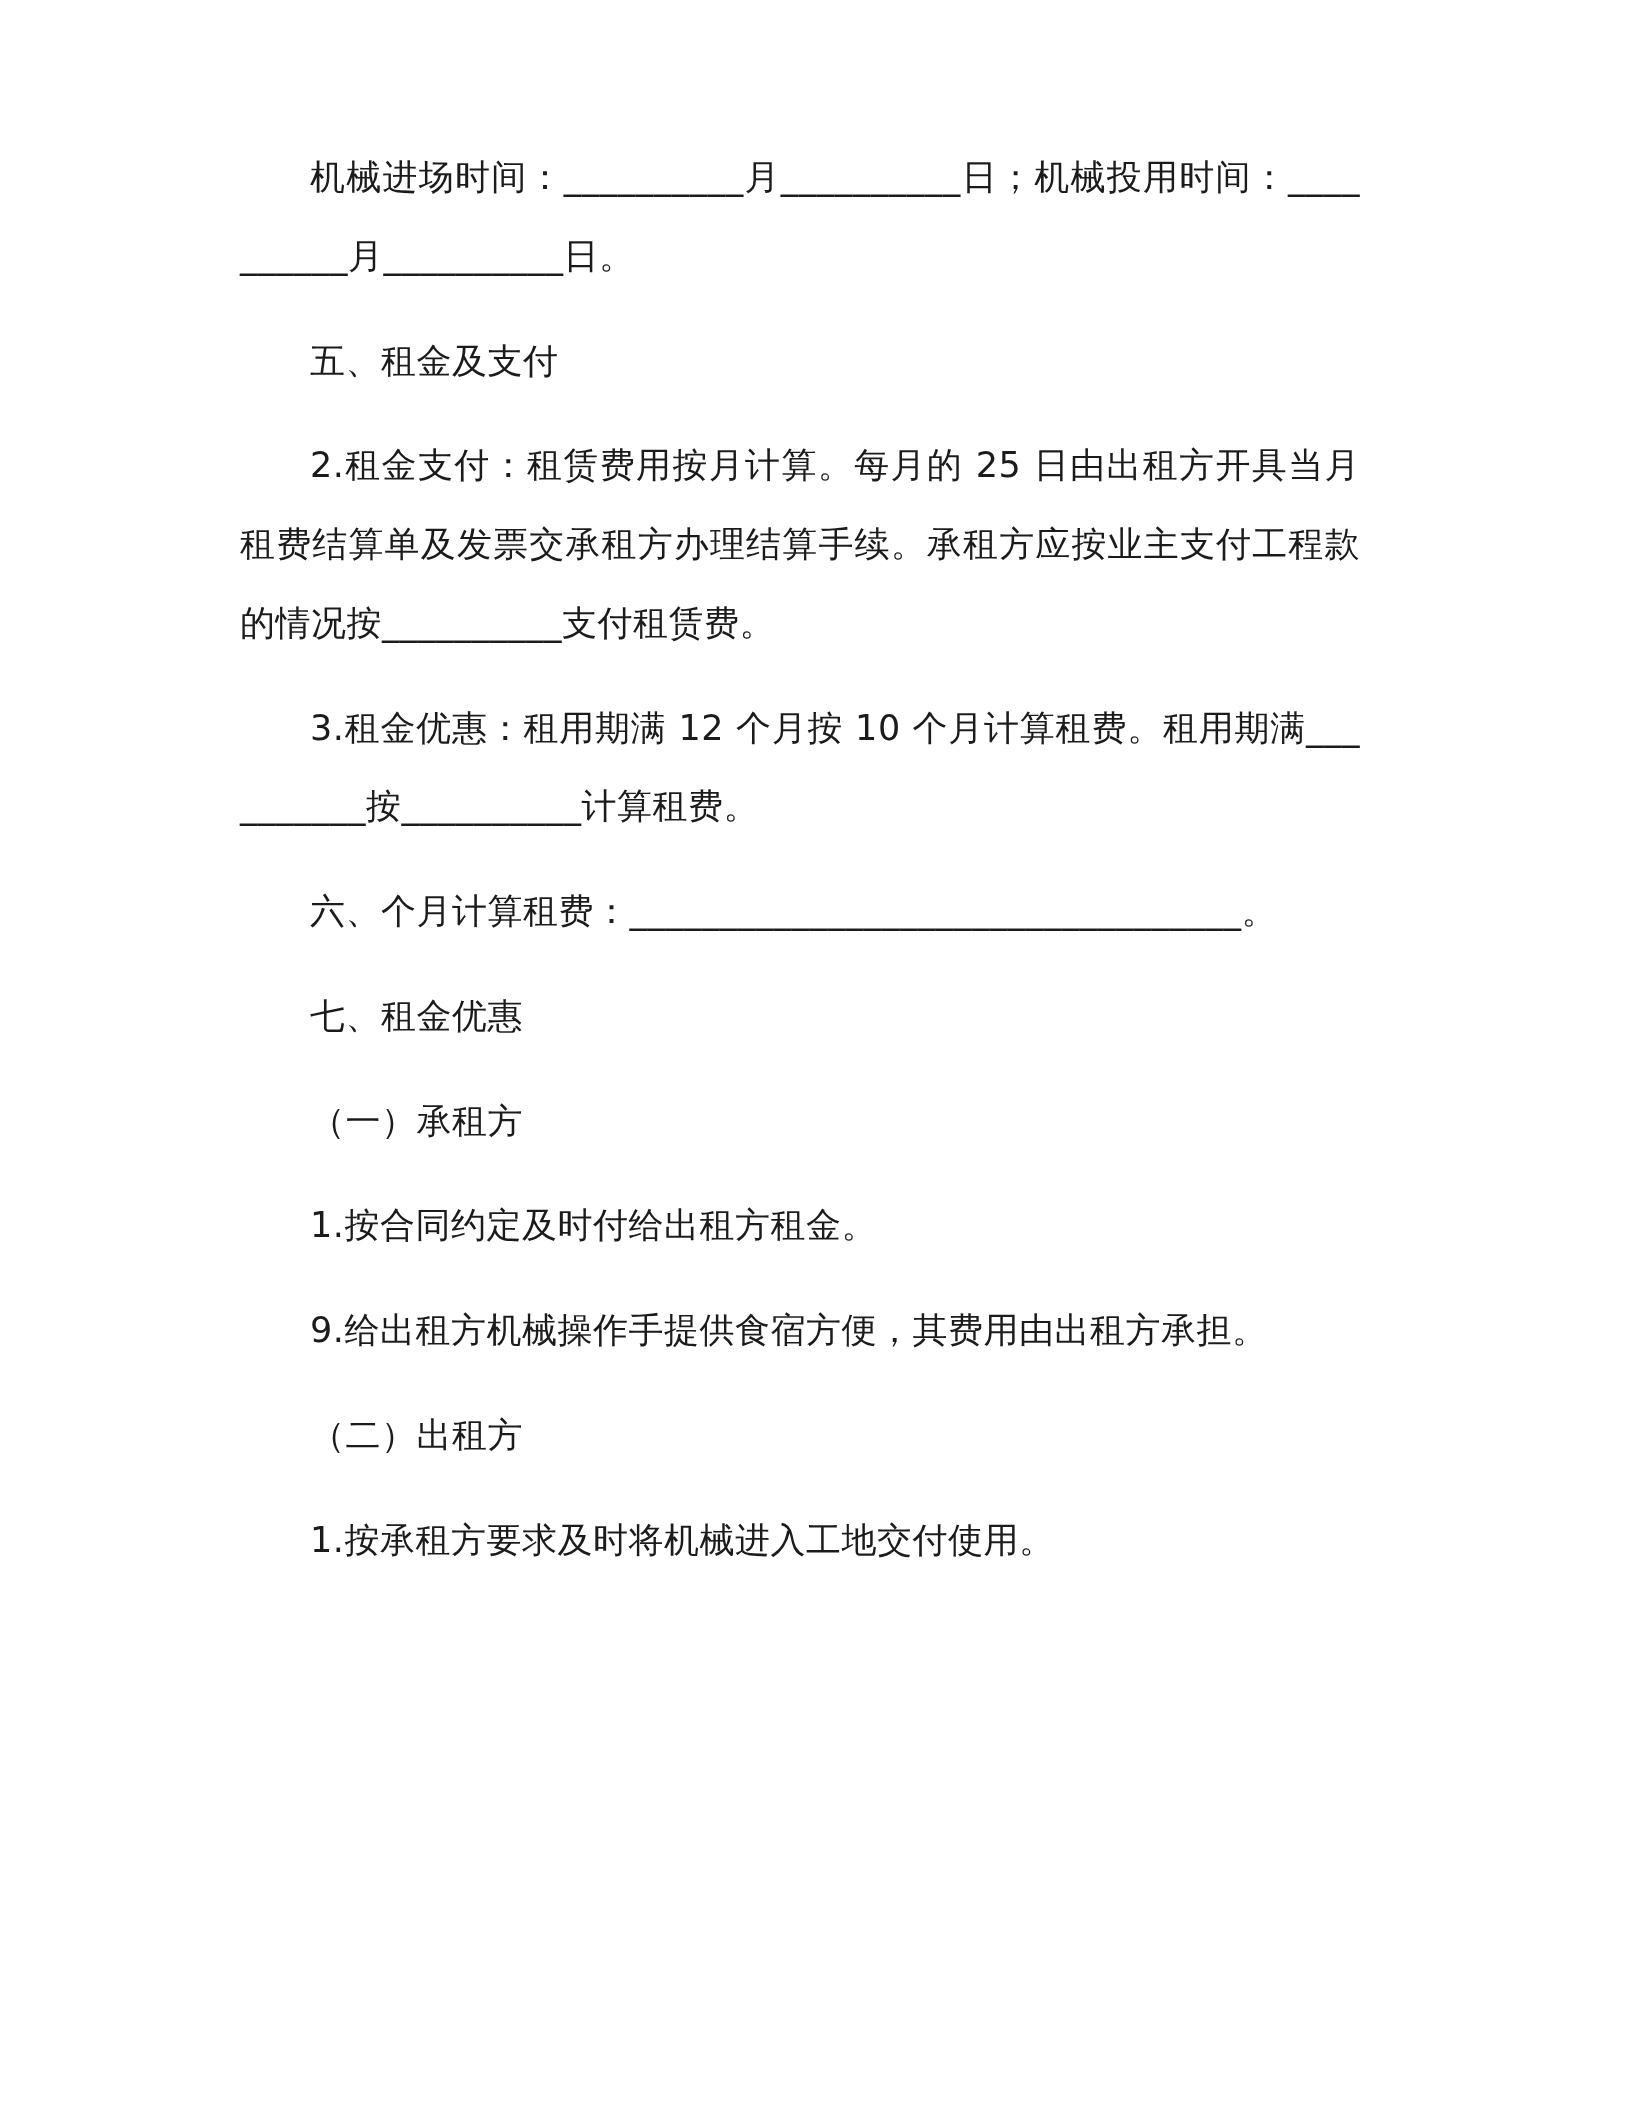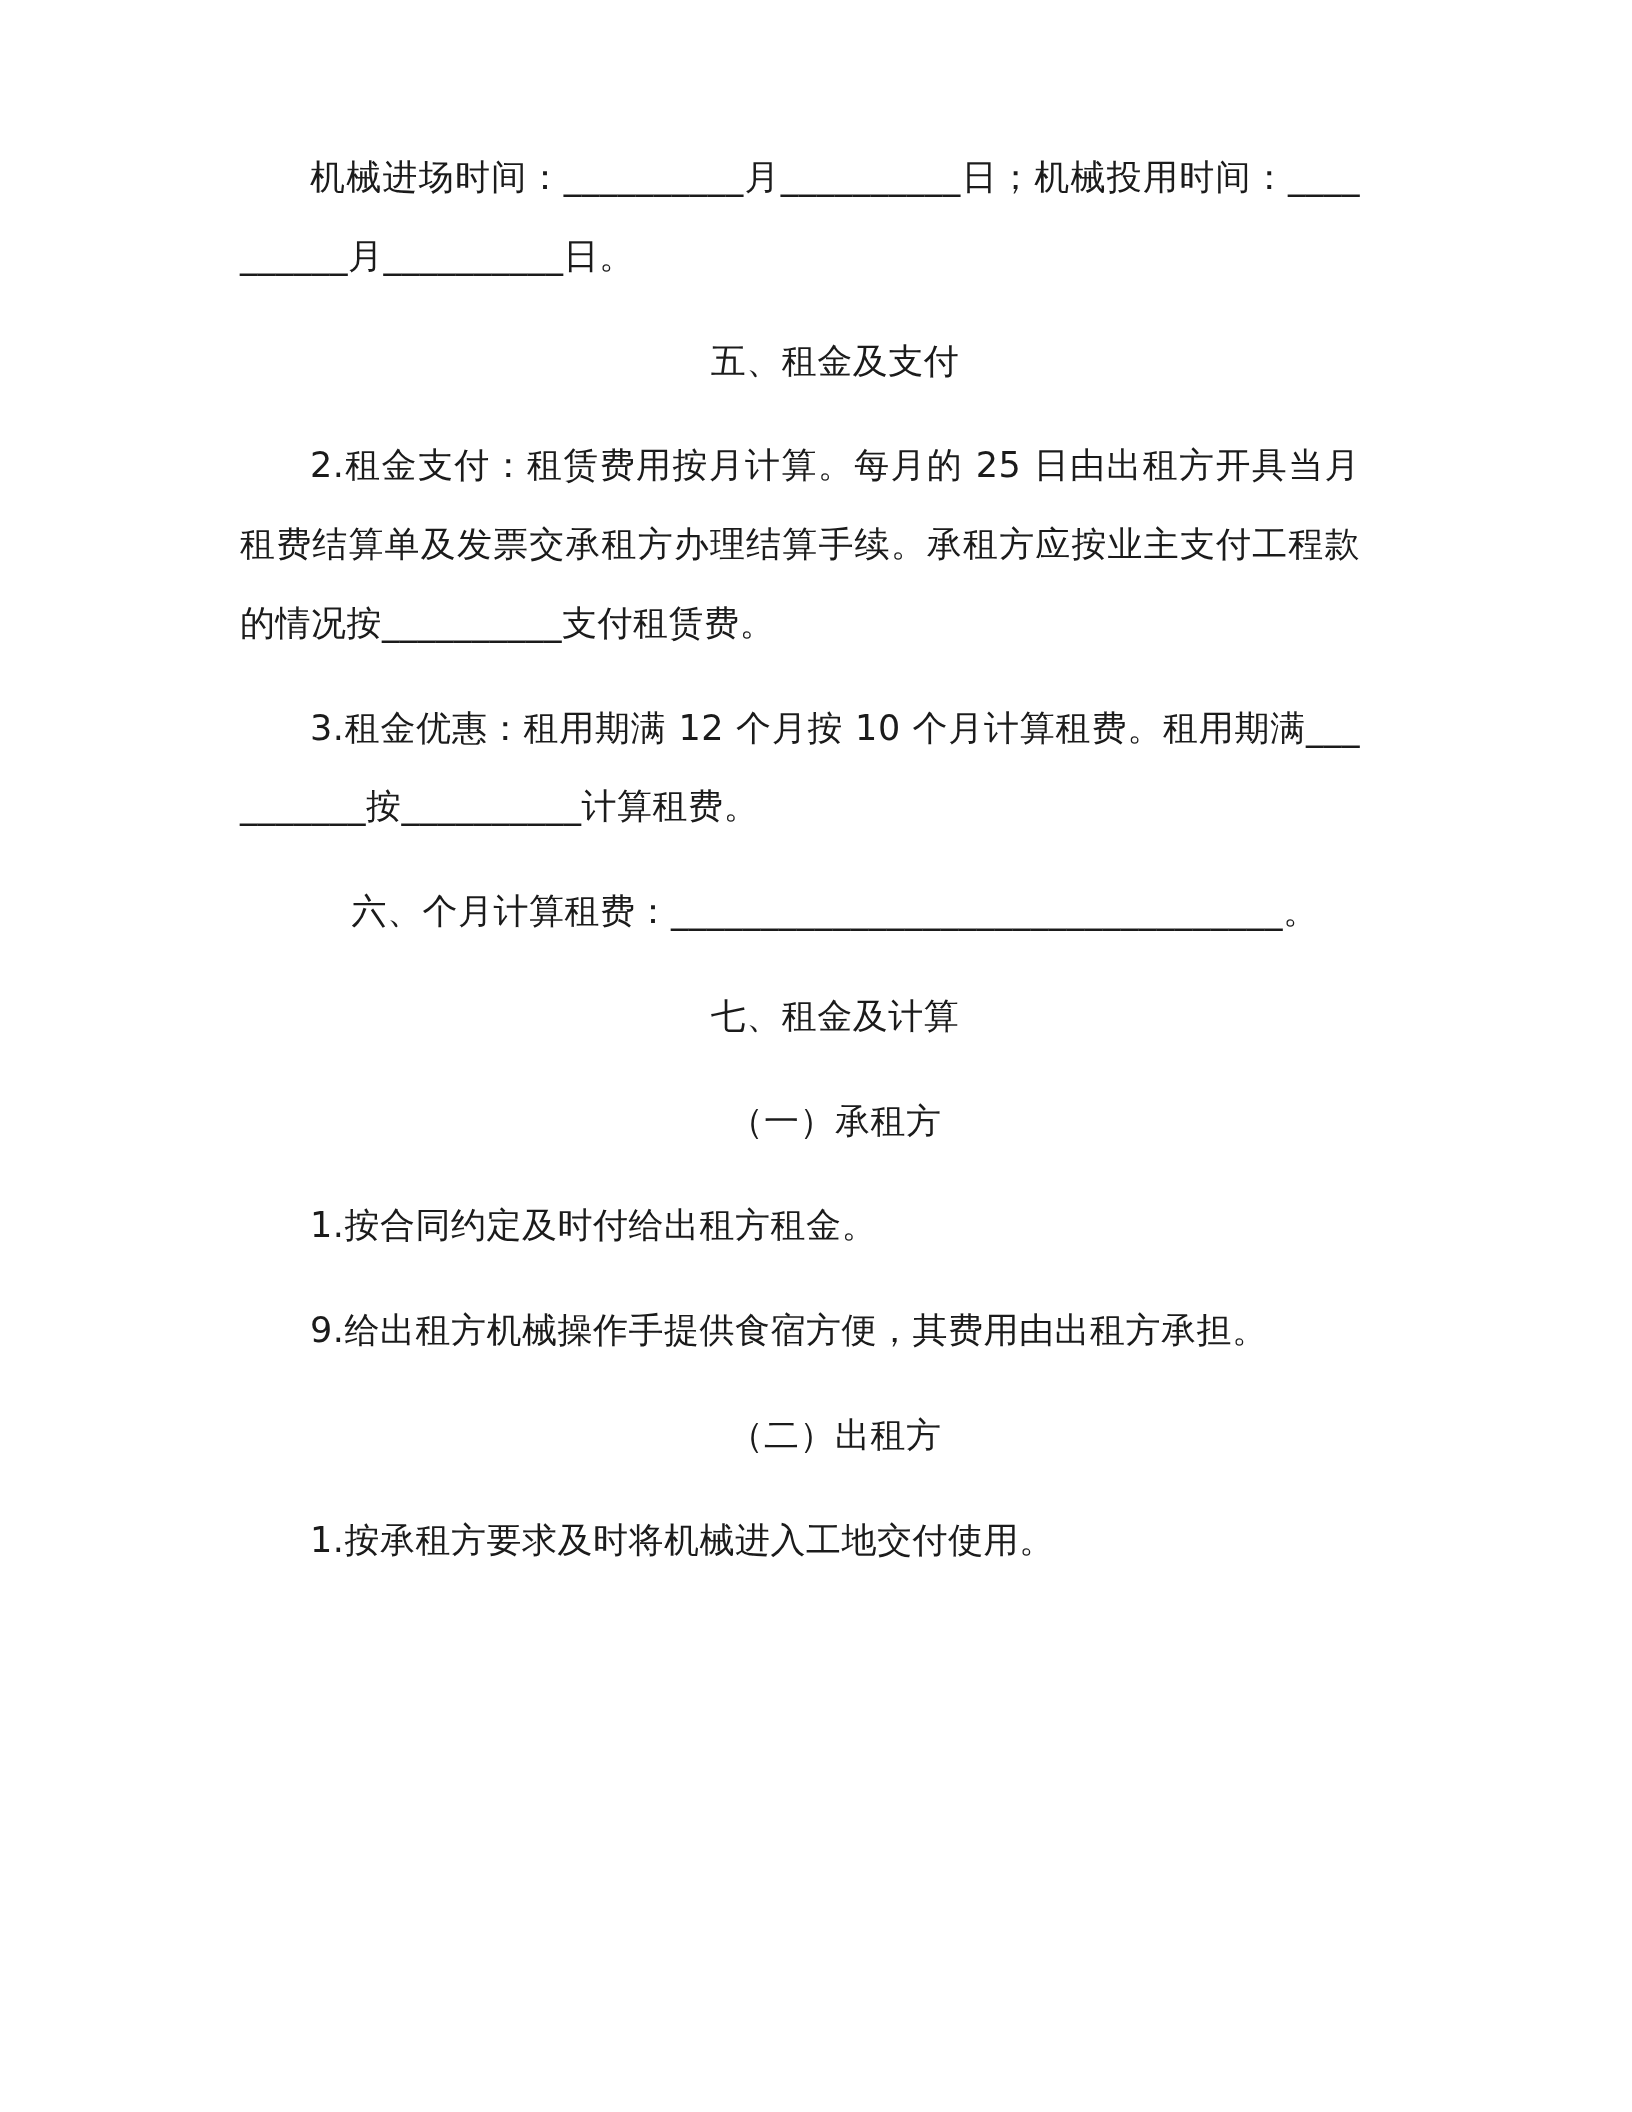--- a/index.html
+++ b/index.html
@@ -26,31 +26,31 @@
     font-weight: normal;
     line-height: 2.25;
     text-align: justify;
     text-indent: 2em;
     margin: 0 0 26px 0;
     color: #1b1b1b;
     letter-spacing: 0.5px;
     word-break: break-all;
   }
   .para.heading {
-    text-align: center;
+    text-align: left;
   }
 </style>
 </head>
 <body>
 
 <div class="page">
   <p class="para">机械进场时间：__________月__________日；机械投用时间：__________月__________日。</p>
   <p class="para heading">五、租金及支付</p>
   <p class="para">2.租金支付：租赁费用按月计算。每月的 25 日由出租方开具当月租费结算单及发票交承租方办理结算手续。承租方应按业主支付工程款的情况按__________支付租赁费。</p>
   <p class="para">3.租金优惠：租用期满 12 个月按 10 个月计算租费。租用期满__________按__________计算租费。</p>
   <p class="para heading">六、个月计算租费：__________________________________。</p>
-  <p class="para heading">七、租金及计算</p>
+  <p class="para heading">七、租金优惠</p>
   <p class="para heading">（一）承租方</p>
   <p class="para">1.按合同约定及时付给出租方租金。</p>
   <p class="para">9.给出租方机械操作手提供食宿方便，其费用由出租方承担。</p>
   <p class="para heading">（二）出租方</p>
   <p class="para">1.按承租方要求及时将机械进入工地交付使用。</p>
 </div>
 
 </body></html>

